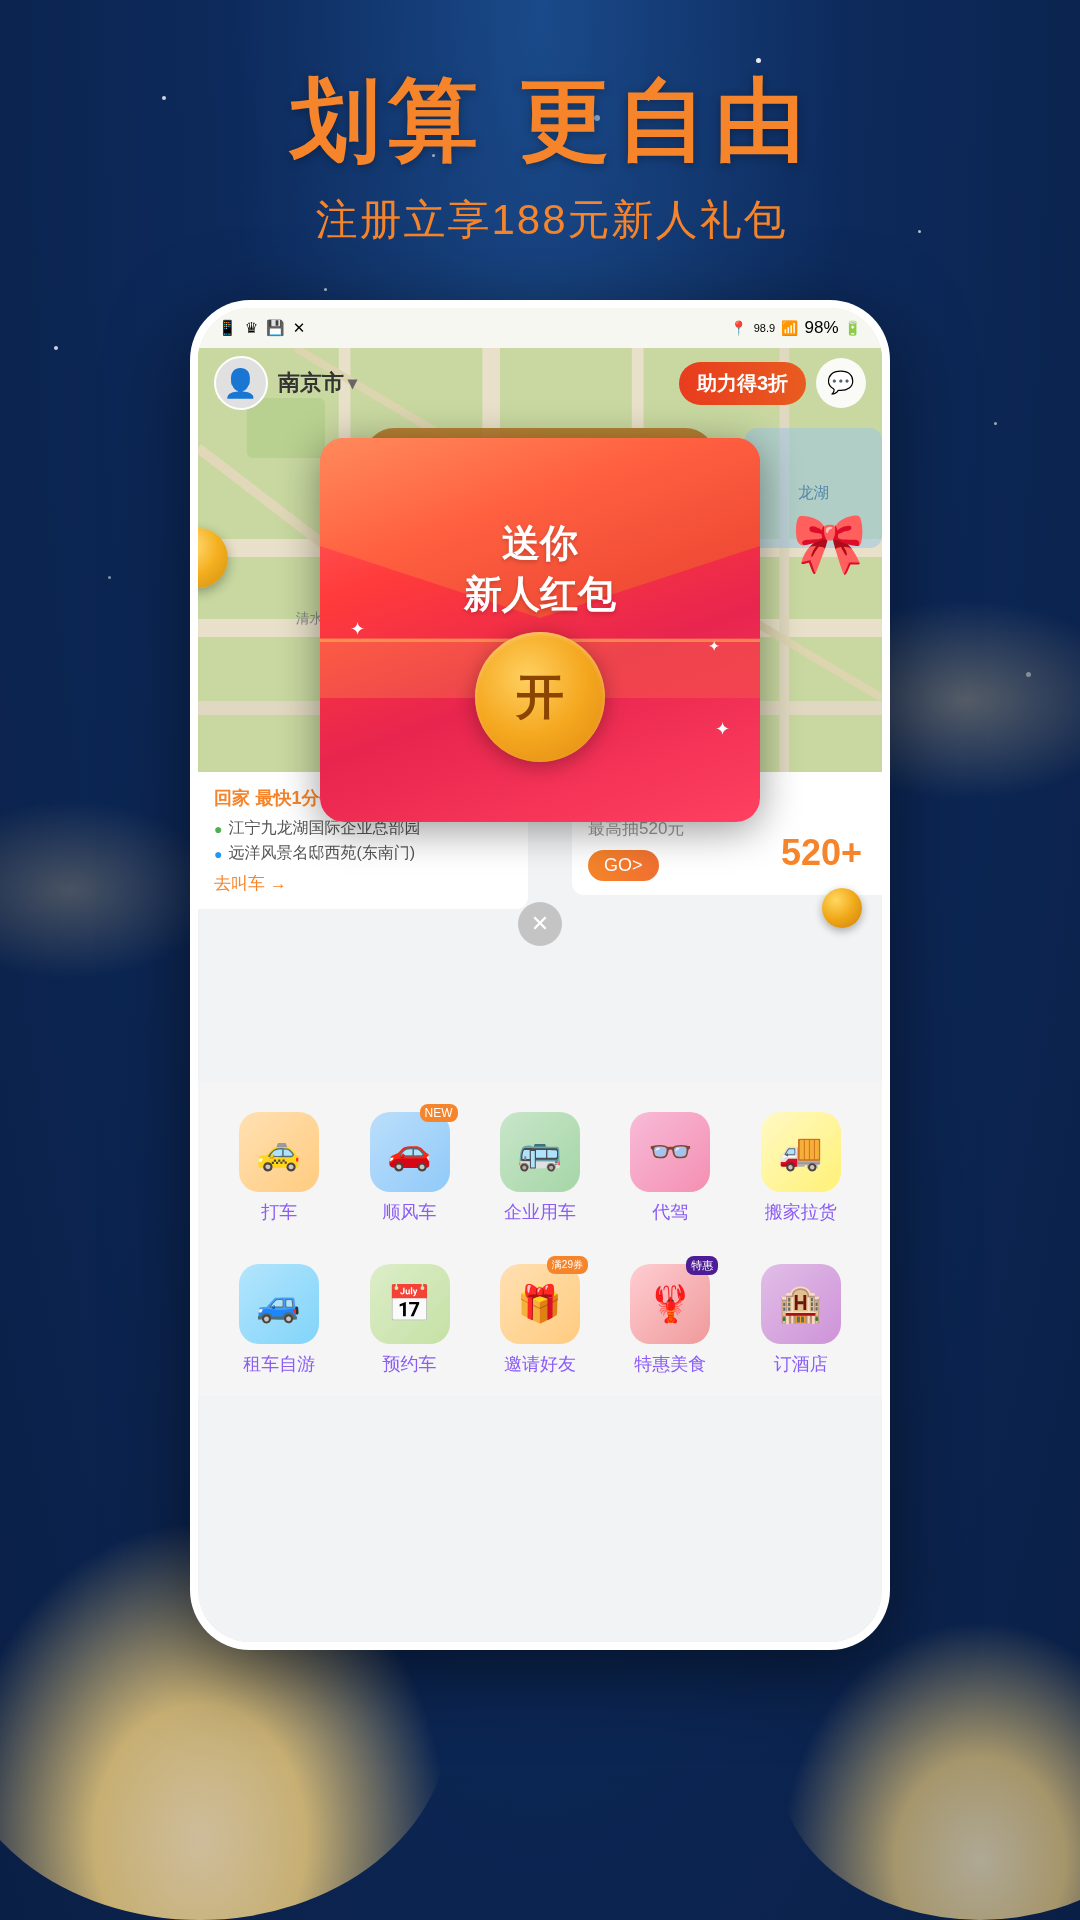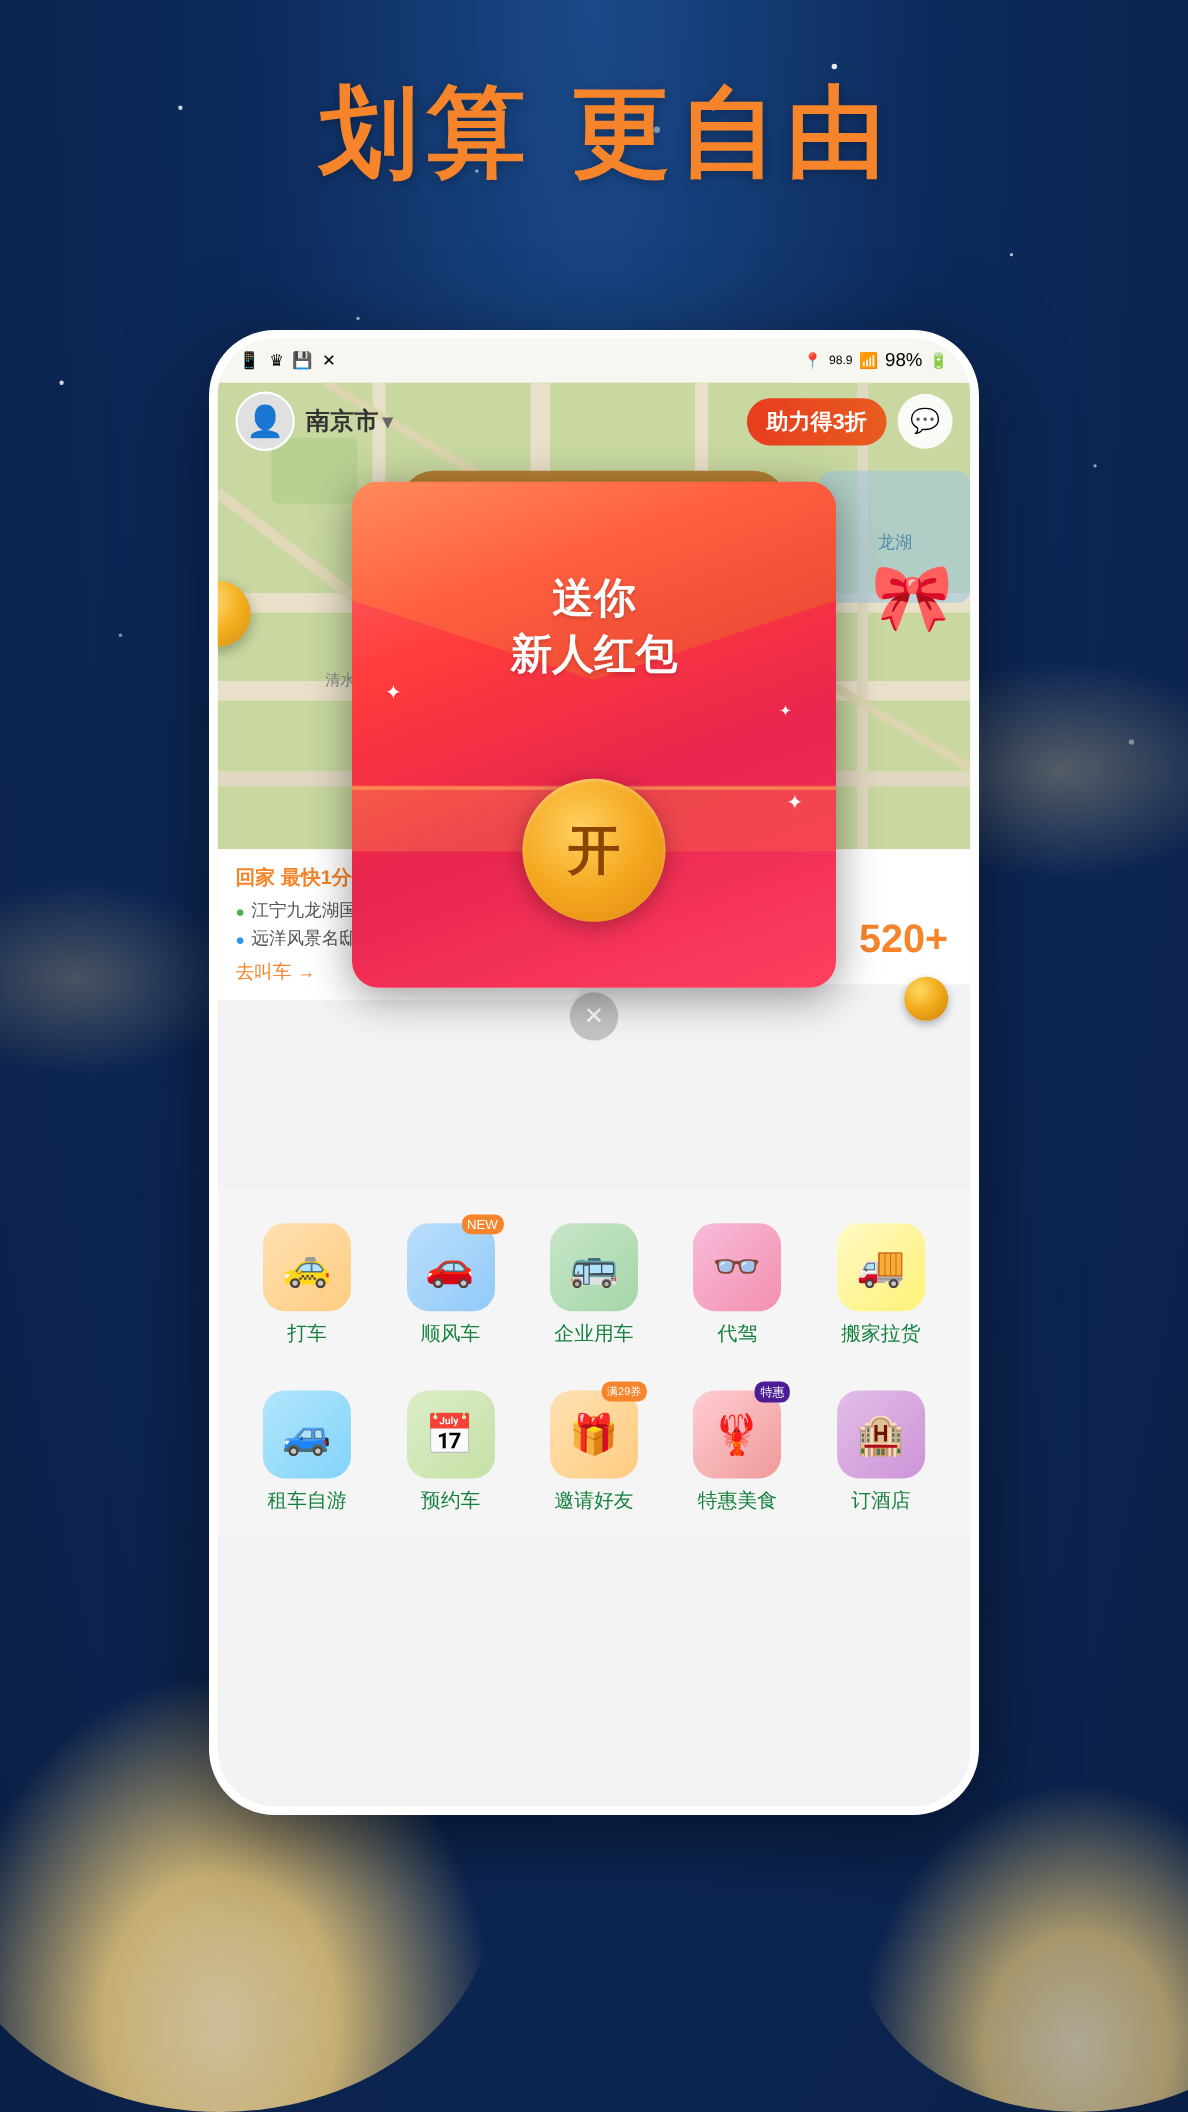--- a/index.html
+++ b/index.html
@@ -247,21 +247,21 @@
       max-width: 200px;
     }
 
     
     .red-envelope-overlay {
       position: absolute;
       top: 130px;
       left: 50%;
       transform: translateX(-50%);
       width: 440px;
-      height: 460px;
+      height: 384px;
       z-index: 20;
       display: flex;
       flex-direction: column;
       align-items: flex-end;
     }
 
     .red-envelope-body {
       width: 100%;
       height: 100%;
       background: linear-gradient(160deg, #ff6b6b 0%, #ff3b3b 30%, #e8254e 60%, #ff4060 100%);
@@ -480,21 +480,21 @@
       width: 80px;
       height: 80px;
       border-radius: 20px;
       display: flex;
       align-items: center;
       justify-content: center;
       font-size: 36px;
     }
     .service-label {
       font-size: 18px;
-      color: #15803d;
+      color: #8b5cf6;
     }
     .new-badge {
       position: absolute;
       top: -8px;
       right: -8px;
       background: #f5842a;
       color: white;
       font-size: 12px;
       border-radius: 8px;
       padding: 2px 5px;
@@ -579,20 +579,21 @@
 </div>
 
 <div class="cloud-bottom-left"></div>
 
 <div class="cloud-bottom-right"></div>
 <div class="cloud-right-mid"></div>
 <div class="cloud-left-mid"></div>
 
 <div class="header-section">
   <div class="main-title">划算 更自由</div>
+  <div class="sub-title">注册立享188元新人礼包</div>
 </div>
 
 <div class="phone-frame">
   <div class="phone-screen">
 
     <div class="status-bar" style="background:#f5f7f0;">
       <div class="status-left">
         <span style="font-size:15px;">📱</span>
         <span style="font-size:15px;">♛</span>
         <span style="font-size:15px;">💾</span>

